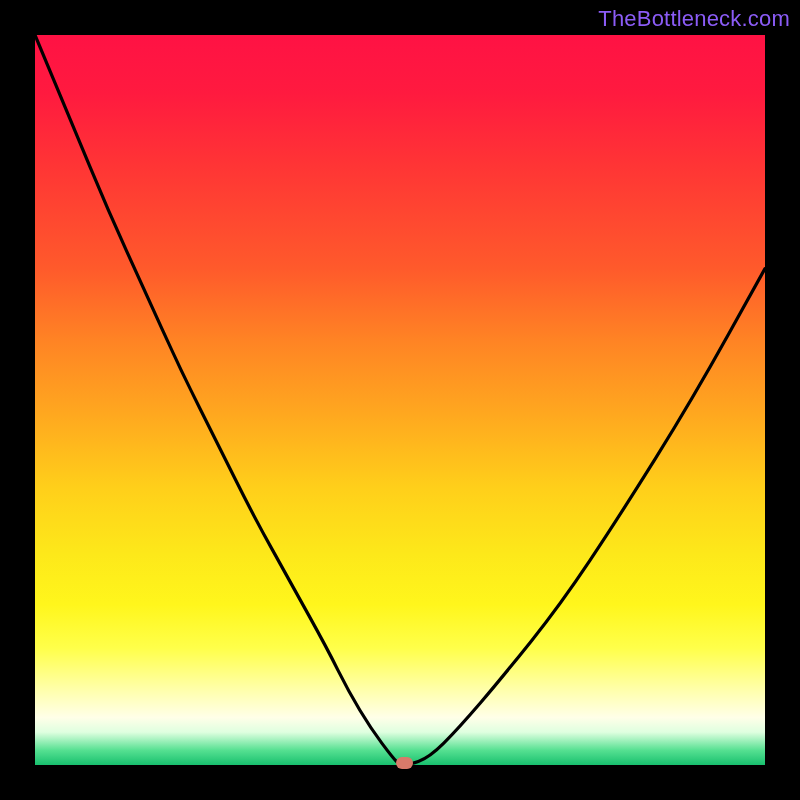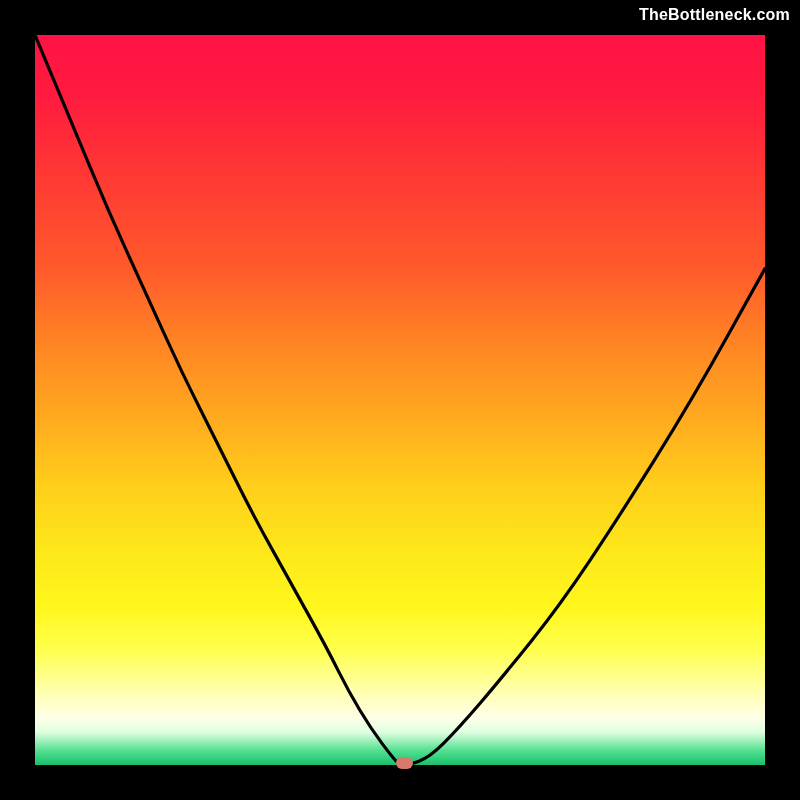--- a/index.html
+++ b/index.html
@@ -39,23 +39,23 @@
       #ffffe8 93.5%,
       #dfffe0 95.5%,
       #55e091 98%,
       #18c06e 100%
     );
   }
   .watermark {
     position: absolute;
     top: 6px;
     right: 10px;
-    color: #ffffff;
-    font-size: 16px;
-    font-weight: 700;
+    color: #8b5cf6;
+    font-size: 22px;
+    font-weight: 400;
     letter-spacing: 0.2px;
     user-select: none;
   }
   svg.curve {
     position: absolute;
     inset: 0;
     width: 100%;
     height: 100%;
   }
   .marker {

